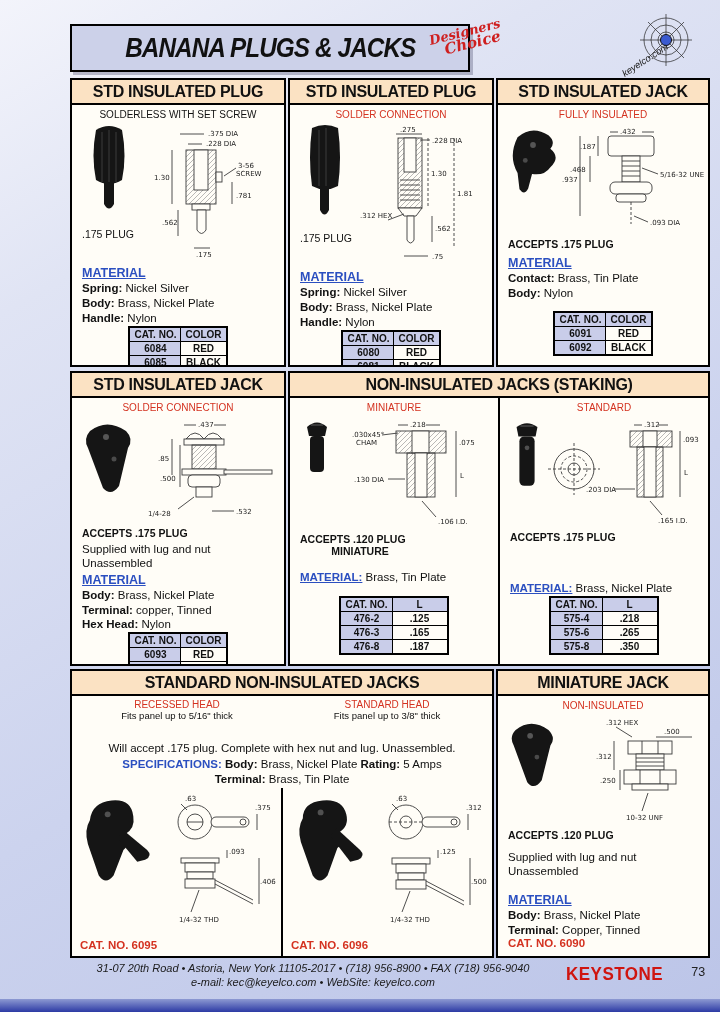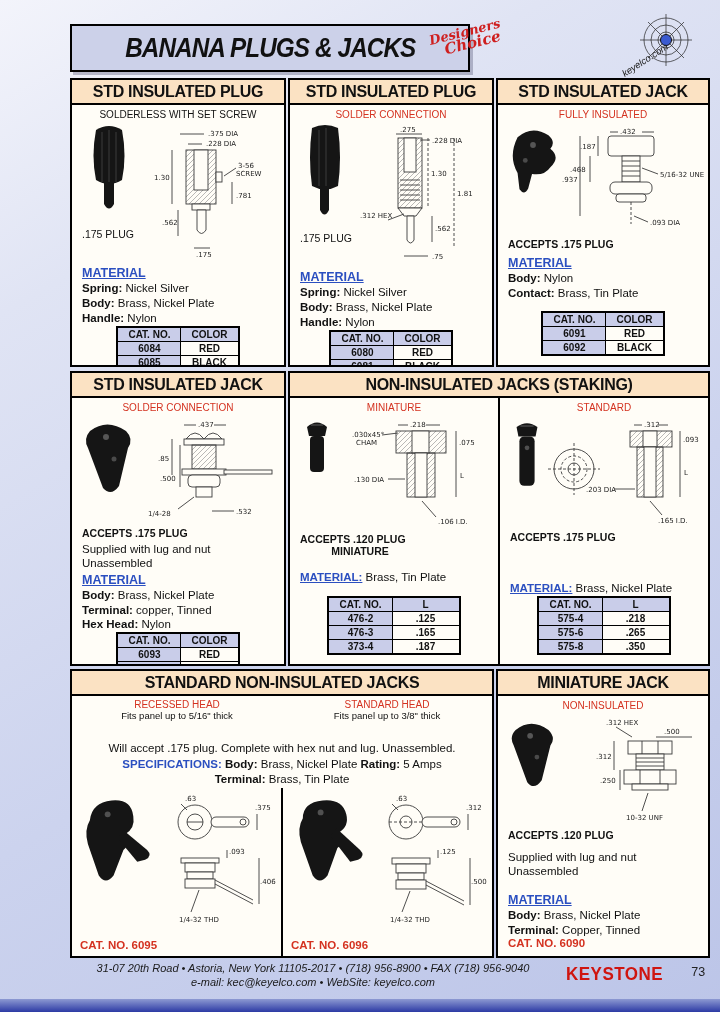--- a/index.html
+++ b/index.html
@@ -28,21 +28,21 @@
   .photo-col{display:flex;flex-direction:column;align-items:flex-start;}
   .cap{font-weight:normal;font-size:10.5px;margin:4px 0 0 2px;}
   .accepts{font-weight:bold;font-size:10.5px;margin:2px 0 0 10px;}
   .accepts .line2{display:block;text-align:center;width:120px;}
   .note{font-size:11.5px;margin-left:10px;line-height:1.2;}
   .mat-h{color:#2b4fc0;font-weight:bold;font-size:12.5px;text-decoration:underline;margin:6px 0 1px 10px;}
   .mat-inline{font-size:11.5px;margin:6px 0 0 10px;}
   .mat-inline .bl{color:#2b4fc0;font-weight:bold;text-decoration:underline;}
   .mat-line{font-size:11.5px;margin-left:10px;line-height:1.3;}
   table.cat{border-collapse:collapse;margin:auto auto 9px;font-size:10px;flex:0 0 auto;border:2px solid #000;}
-  .cat th,.cat td{border:1.5px solid #000;padding:1px 10px;text-align:center;}
+  .cat th,.cat td{border:1.5px solid #000;padding:1px 4px;text-align:center;}
   .cat th{background:#c9cde9;font-weight:bold;}
   .cat td.cno{background:#c9cde9;font-weight:bold;}
   .cat td.val{background:#fffdf7;font-weight:bold;}
   .catno{color:#d43220;font-weight:bold;font-size:11.5px;}
   
   .cols{display:flex;flex:1 1 auto;min-height:0;}
   .col{flex:1 1 50%;display:flex;flex-direction:column;min-width:0;position:relative;}
   .col.sep{border-left:2px solid #000;}
   .p6-heads{display:flex;margin-top:3px;}
   .p6-head{flex:1;text-align:center;}
@@ -254,22 +254,22 @@
         <text class="dim" x="2" y="58">.937</text>
         <line class="ln" x1="82" y1="44" x2="98" y2="50"></line>
         <text class="dim" x="100" y="53">5/16-32 UNEF</text>
         <line class="ln dsh" x1="71" y1="78" x2="71" y2="100"></line>
         <line class="ln" x1="74" y1="92" x2="88" y2="98"></line>
         <text class="dim" x="90" y="101">.093 DIA</text>
       </svg>
     </div>
     <div class="accepts">ACCEPTS .175 PLUG</div>
     <div class="mat-h">MATERIAL</div>
+    <div class="mat-line"><b>Contact:</b><span> Brass, Tin Plate</span></div>
     <div class="mat-line"><b>Body:</b><span> Nylon</span></div>
-    <div class="mat-line"><b>Contact:</b><span> Brass, Tin Plate</span></div>
     <table class="cat">
       <tbody>
           <tr>
             <th>CAT. NO.</th>
             <th>COLOR</th>
           </tr>
       <tr>
             <td class="cno">6091</td>
             <td class="val">RED</td>
           </tr>
@@ -384,21 +384,21 @@
               </tr>
           <tr>
                 <td class="cno">476-2</td>
                 <td class="val">.125</td>
               </tr>
           <tr>
                 <td class="cno">476-3</td>
                 <td class="val">.165</td>
               </tr>
           <tr>
-                <td class="cno">373-4</td>
+                <td class="cno">476-8</td>
                 <td class="val">.187</td>
               </tr>
         </tbody>
           </table>
       </div>
       <div class="col sep">
         <div class="sub red">STANDARD</div>
         <div class="draw-row">
           <svg width="40" height="94" viewBox="0 0 40 94">
             <path class="pb" d="M9 8 q11 -8 22 0 l-2 10 h-18 z"></path>

